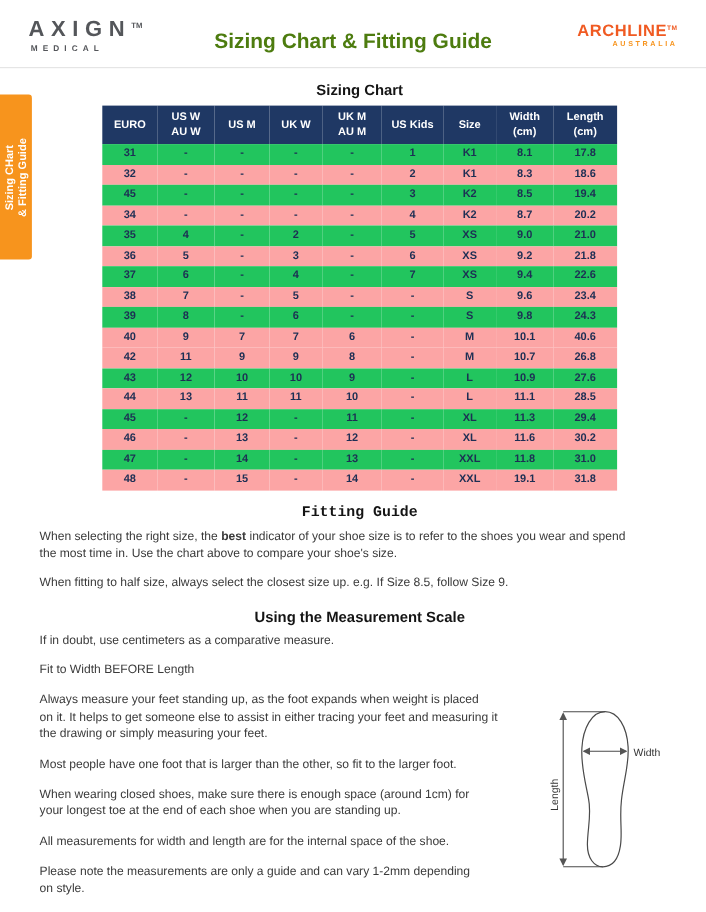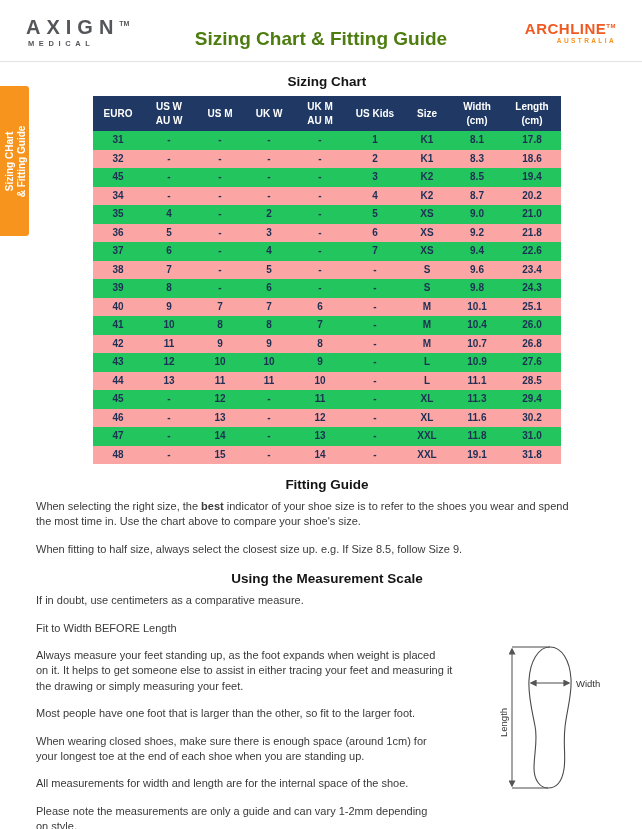--- a/index.html
+++ b/index.html
@@ -249,32 +249,21 @@
           </tr>
           <tr class="even">
             <td>40</td>
             <td>9</td>
             <td>7</td>
             <td>7</td>
             <td>6</td>
             <td>-</td>
             <td>M</td>
             <td>10.1</td>
-            <td>25.1</td>
-          </tr>
-          <tr class="odd">
-            <td>41</td>
-            <td>10</td>
-            <td>8</td>
-            <td>8</td>
-            <td>7</td>
-            <td>-</td>
-            <td>M</td>
-            <td>10.4</td>
-            <td>26.0</td>
+            <td>40.6</td>
           </tr>
           <tr class="even">
             <td>42</td>
             <td>11</td>
             <td>9</td>
             <td>9</td>
             <td>8</td>
             <td>-</td>
             <td>M</td>
             <td>10.7</td>
@@ -342,21 +331,21 @@
             <td>-</td>
             <td>14</td>
             <td>-</td>
             <td>XXL</td>
             <td>19.1</td>
             <td>31.8</td>
           </tr>
         </tbody>
     </table>
 
-    <h2 class="section-heading" style="margin-top:13px;">Fitting Guide</h2>
+    <h2 class="section-heading" style="margin-top:13px;font-family:Liberation Mono, monospace;">Fitting Guide</h2>
 
     <p class="para"><span>When selecting the right size, the </span><strong>best</strong><span> indicator of your shoe size is to refer to the shoes you wear and spend
 the most time in. Use the chart above to compare your shoe's size.</span></p>
     <p class="para">When fitting to half size, always select the closest size up. e.g. If Size 8.5, follow Size 9.</p>
 
     <h2 class="section-heading" style="margin-top:14px;">Using the Measurement Scale</h2>
 
     <p class="para">If in doubt, use centimeters as a comparative measure.</p>
     <p class="para">Fit to Width BEFORE Length</p>
     <p class="para">Always measure your feet standing up, as the foot expands when weight is placed

